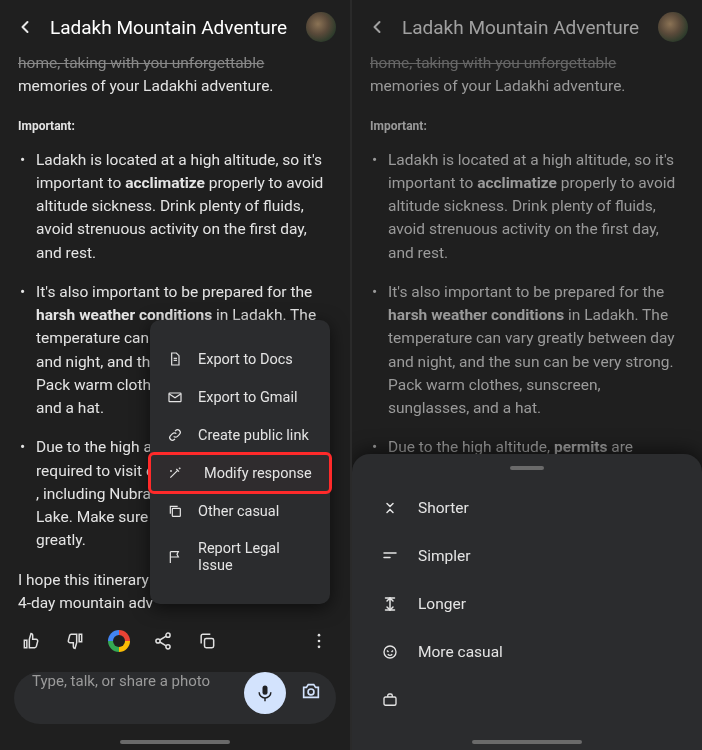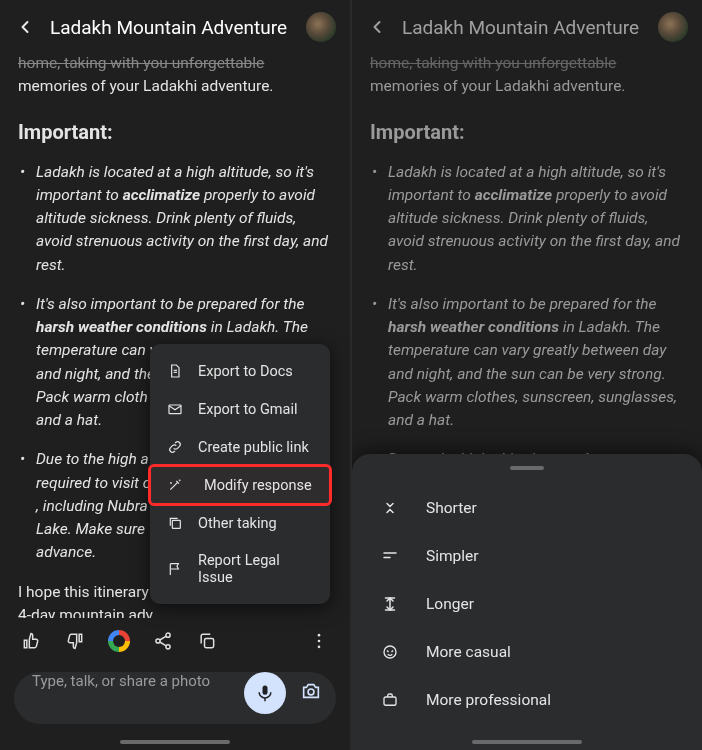--- a/index.html
+++ b/index.html
@@ -53,27 +53,26 @@
     line-height: 1.5;
     color: #e4e4e4;
     overflow: hidden;
     position: relative;
   }
   .pane.right .content { color:#9a9a9a; }
   .intro-frag { margin-bottom: 8px; }
   .heading {
     font-weight: 700;
     margin: 18px 0 14px 0;
-    font-size: 20px;
+    font-size: 12px;
   }
   ul.tips {
     list-style: none;
     padding: 0;
     margin: 0;
-    font-style: italic;
   }
   ul.tips li {
     position: relative;
     padding-left: 18px;
     margin-bottom: 16px;
   }
   ul.tips li::before {
     content: "•";
     position: absolute;
     left: 2px;
@@ -135,21 +134,21 @@
   }
   
   .ctx-menu {
     position:absolute;
     right:20px;
     bottom:146px;
     width:180px;
     background:#2b2c2e;
     border-radius:10px;
     box-shadow:0 4px 18px rgba(0,0,0,0.6);
-    padding:8px 0;
+    padding:20px 0;
     z-index:10;
   }
   .ctx-item {
     display:flex;
     align-items:center;
     gap:14px;
     padding:10px 16px;
     font-size:14.5px;
     color:#e4e4e4;
   }
@@ -174,21 +173,21 @@
     border-top-left-radius:18px;
     border-top-right-radius:18px;
     padding:10px 0 26px 0;
     box-shadow:0 -4px 18px rgba(0,0,0,0.5);
   }
   .sheet-handle {
     width:34px;height:4px;border-radius:3px;background:#6a6a6a;
     margin:2px auto 14px auto;
   }
   .sheet-item {
-    display:flex;align-items:center;gap:26px;
+    display:flex;align-items:center;gap:18px;
     padding:14px 28px;
     font-size:15.5px;
     color:#e4e4e4;
   }
   .sheet-item .si-icon {
     width:20px;height:20px;
     display:flex;align-items:center;justify-content:center;
     flex-shrink:0;
     color:#e4e4e4;
   }
@@ -219,21 +218,21 @@
         <span>Ladakh is located at a high altitude, so it's important to </span><span class="b">acclimatize</span><span> properly to avoid altitude sickness. Drink plenty of fluids, avoid strenuous activity on the first day, and rest.</span>
       </li>
       <li>
         <span>It's also important to be prepared for the </span><span class="b">harsh weather conditions</span><span> in Ladakh. The temperature can vary greatly between day and night, and the sun can be very strong. Pack warm cloth</span><br>and a hat.
       </li>
       <li>
         <span>Due to the high a</span><br>
         <span>required to visit c</span><br>
         <span>, including Nubra V</span><br>
         <span>Lake. Make sure</span><br>
-        <span>advance.</span>
+        <span>greatly.</span>
       </li>
     </ul>
     <div class="outro">
       <span>I hope this itinerary</span><br>
       <span>4-day mountain adv</span>
     </div>
   </div>
 
   <div class="feedback-row">
     <div class="icon-btn">
@@ -333,21 +332,21 @@
       </div>
       <span>Modify response</span>
     </div>
     <div class="ctx-item">
       <div class="ci-icon">
         <svg width="16" height="16" viewBox="0 0 24 24" fill="none" stroke="currentColor" stroke-width="1.8">
             <rect x="8" y="8" width="12" height="12" rx="1"></rect>
             <path d="M5 16V5h11"></path>
           </svg>
       </div>
-      <span>Other taking</span>
+      <span>Other casual</span>
     </div>
     <div class="ctx-item">
       <div class="ci-icon">
         <svg width="16" height="16" viewBox="0 0 24 24" fill="none" stroke="currentColor" stroke-width="1.8">
             <path d="M5 4v17"></path>
             <path d="M5 4h12l-2 4 2 4H5"></path>
           </svg>
       </div>
       <span>Report Legal Issue</span>
     </div>
@@ -427,17 +426,16 @@
       </div>
       <span>More casual</span>
     </div>
     <div class="sheet-item">
       <div class="si-icon">
         <svg width="18" height="18" viewBox="0 0 24 24" fill="none" stroke="currentColor" stroke-width="1.8">
             <rect x="4" y="8" width="16" height="11" rx="2"></rect>
             <path d="M9 8V6a2 2 0 0 1 2-2h2a2 2 0 0 1 2 2v2"></path>
           </svg>
       </div>
-      <span>More professional</span>
     </div>
     <div class="home-ind" style="background:#6a6a6a;"></div>
   </div>
 </div>
 
 </body></html>

